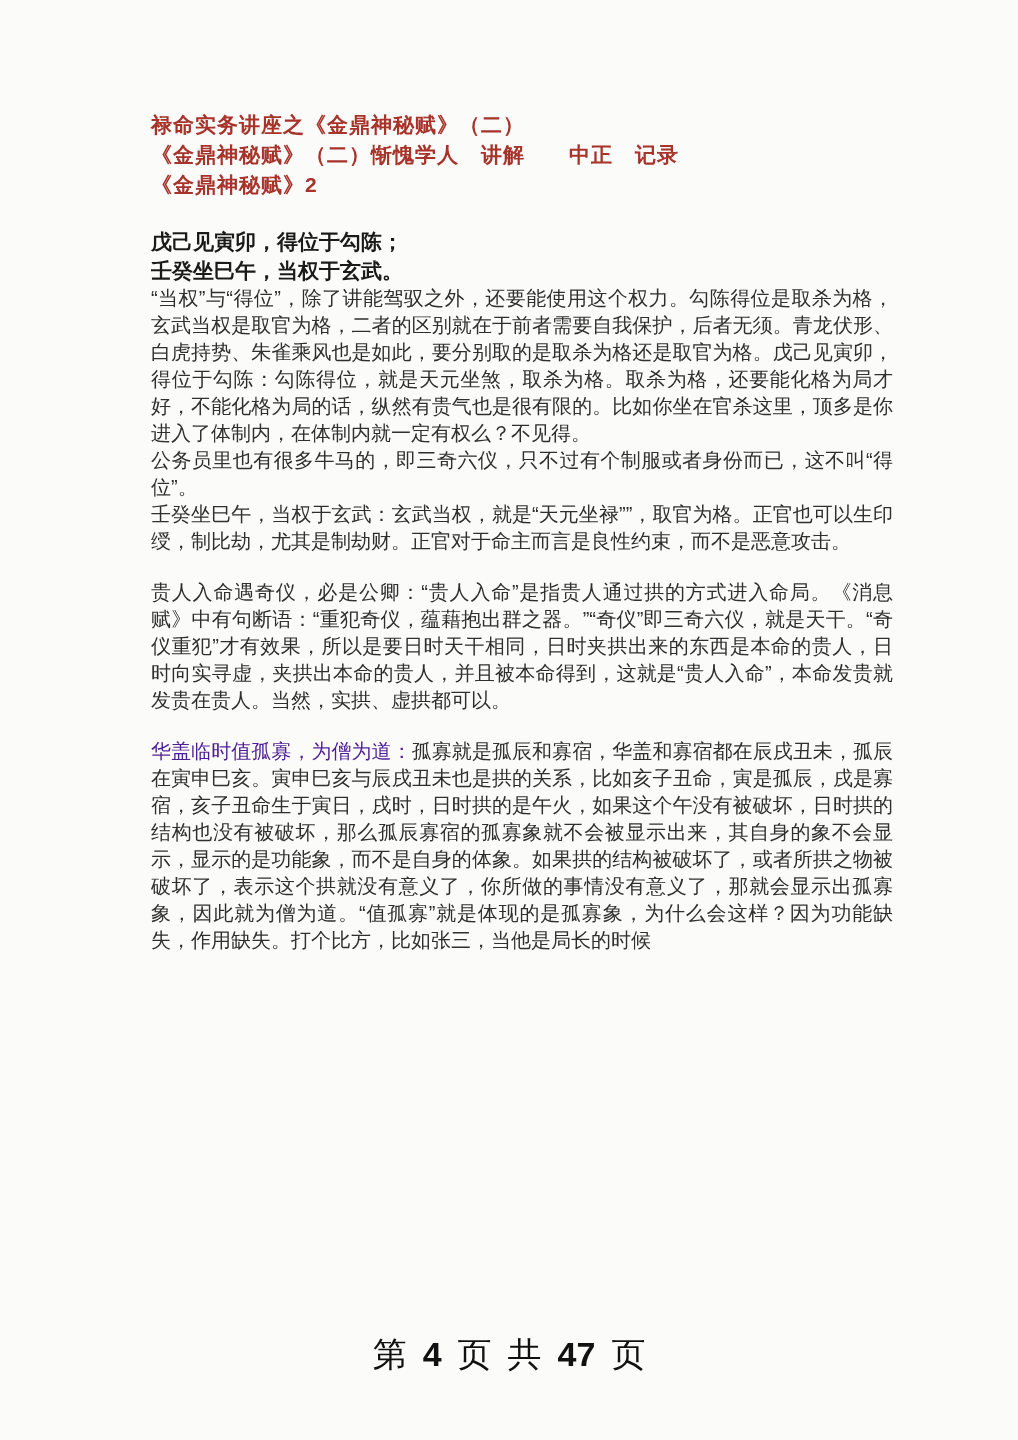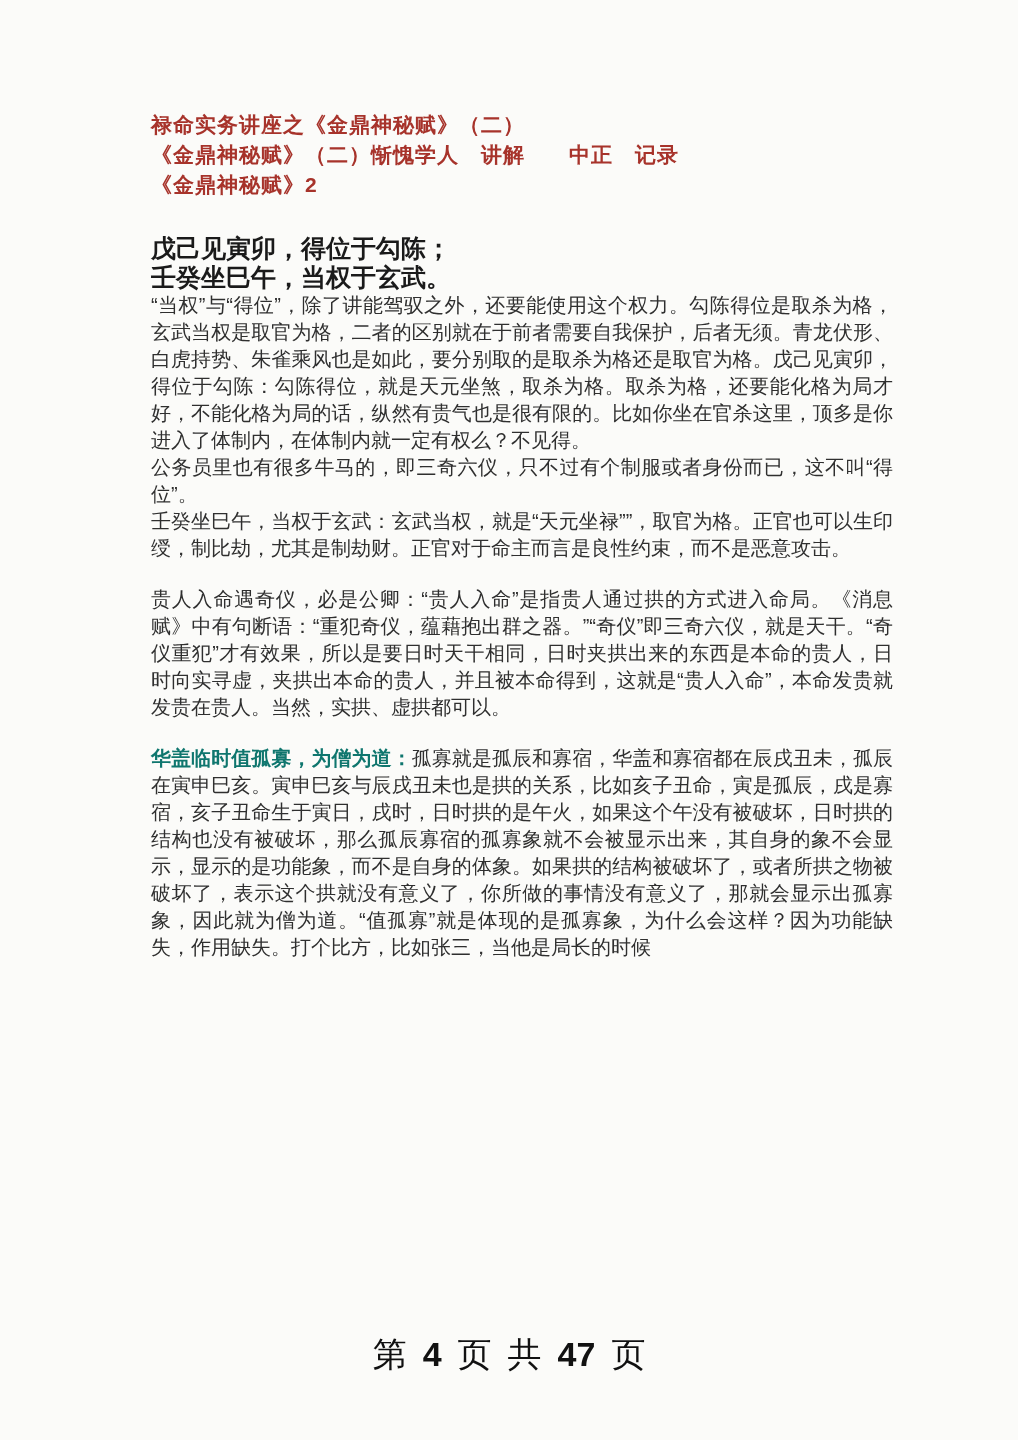--- a/index.html
+++ b/index.html
@@ -16,53 +16,53 @@
     font-family: "Liberation Sans", sans-serif;
   }
   .content {
     position: absolute;
     left: 151px;
     top: 110px;
     width: 742px;
   }
   
   .doc-header {
-    margin-bottom: 34px;
+    margin-bottom: 27px;
   }
   .h-line {
     color: #a7332b;
     font-weight: bold;
     font-size: 21px;
     line-height: 30px;
     letter-spacing: 1px;
     white-space: pre-wrap;
   }
   
   .couplet {
     margin: 0;
   }
   .couplet .v-line {
-    font-size: 25px;
+    font-size: 21px;
     line-height: 29px;
     font-weight: bold;
     color: #1a1a1a;
   }
   
   .para {
     margin: 0;
     font-size: 20px;
     line-height: 27px;
     color: #2f2f2f;
     text-align: justify;
     text-justify: inter-ideograph;
     word-break: break-all;
   }
   .para .lead-bold {
-    font-weight: bold;
-    color: #0f766e;
+    font-weight: normal;
+    color: #4c1d95;
   }
   .spacer {
     height: 24px;
   }
   
   .footer {
     position: absolute;
     top: 1332px;
     left: 0;
     width: 100%;

